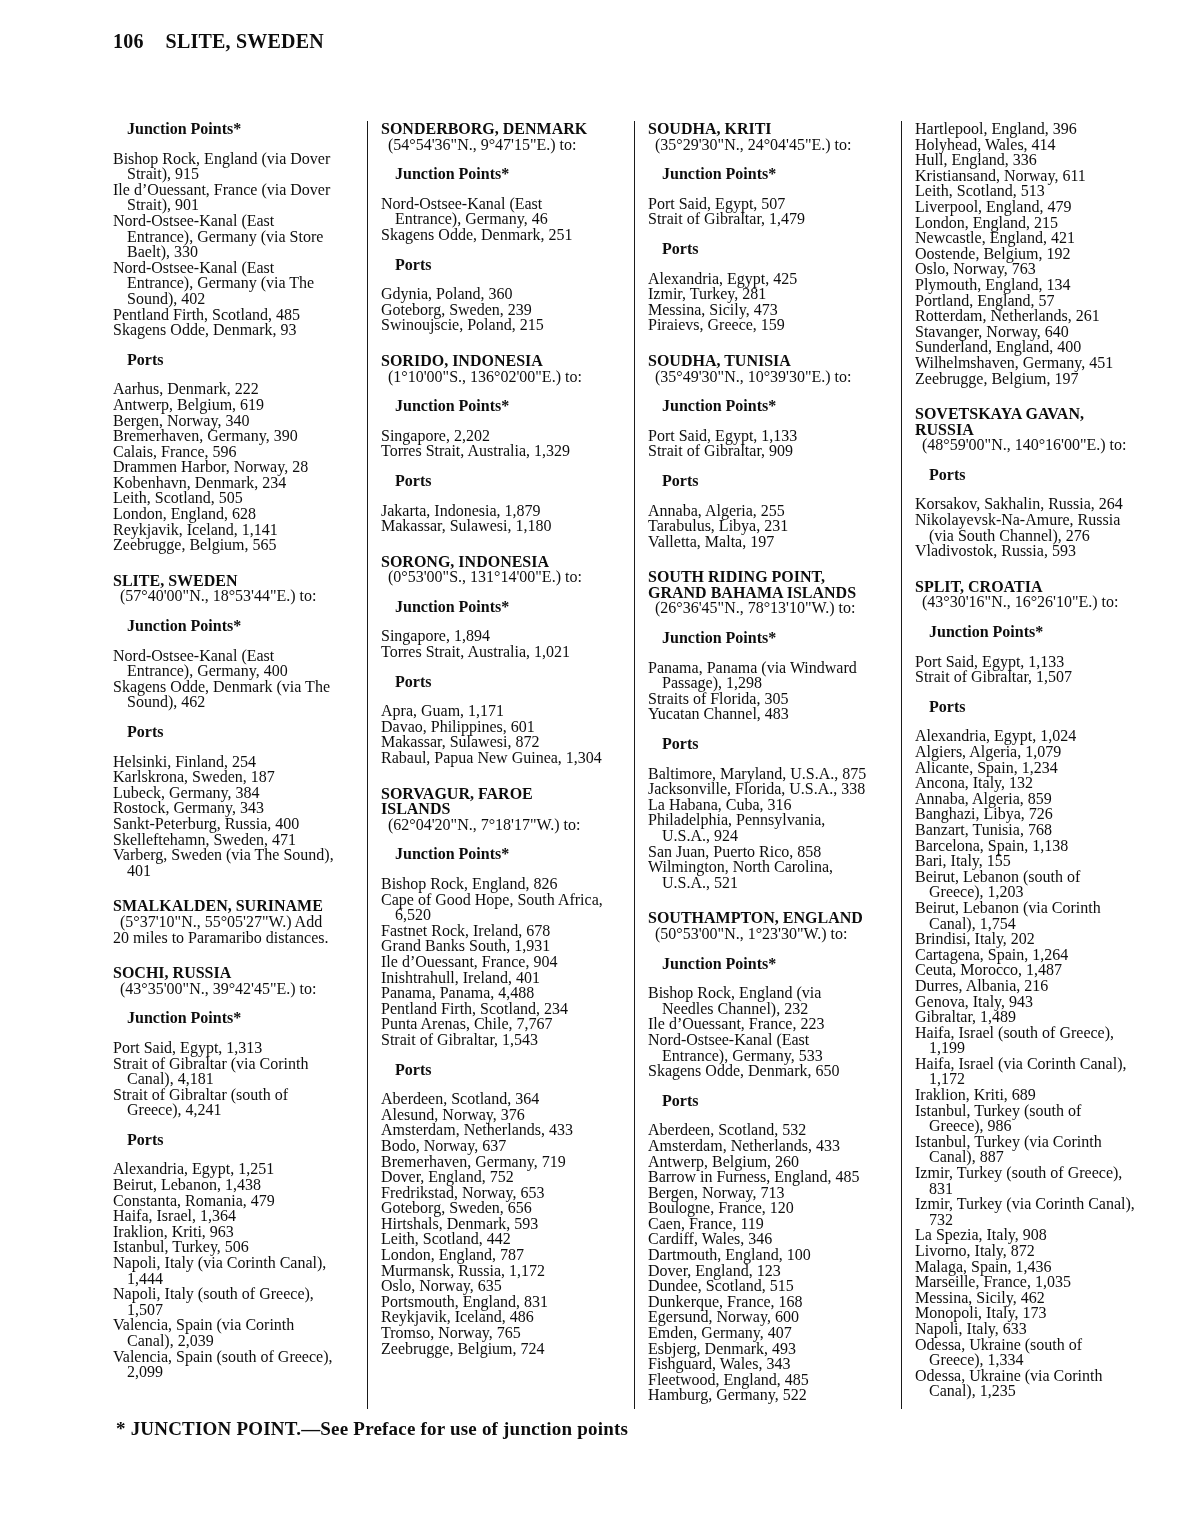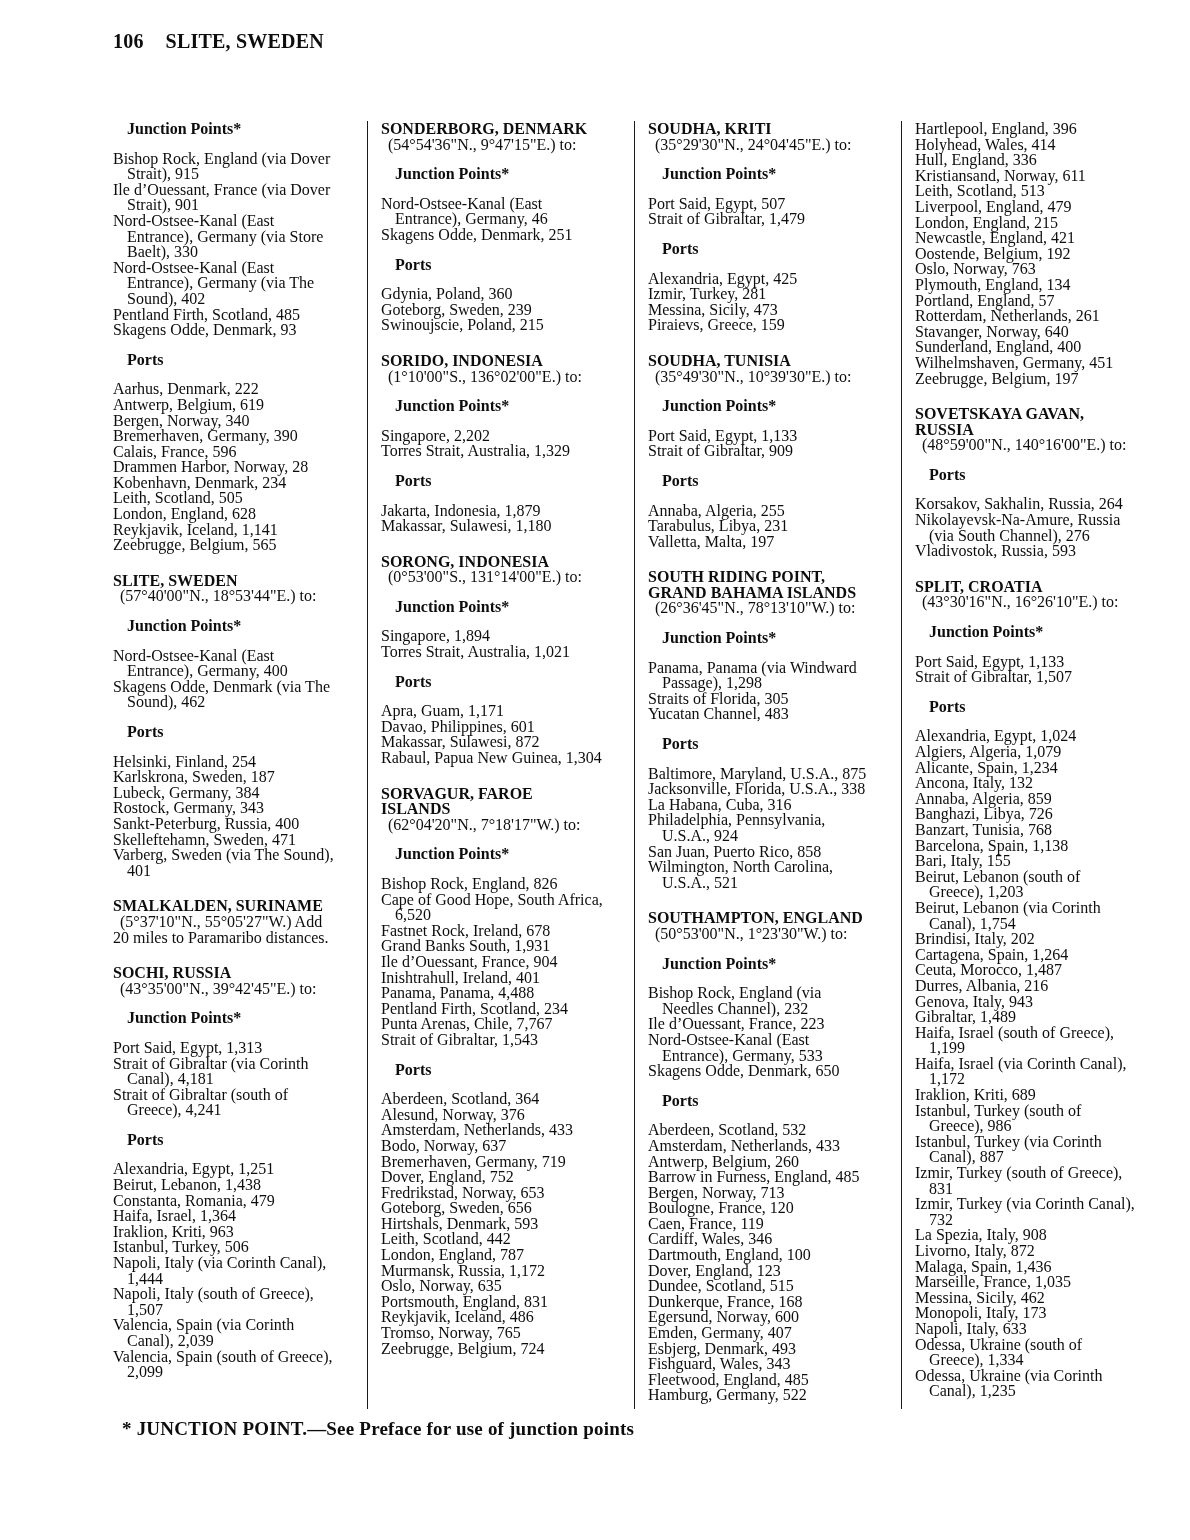--- a/index.html
+++ b/index.html
@@ -25,21 +25,21 @@
   }
   .col + .col{border-left:1px solid #1a1a1a;margin-left:18px;}
   .col > :first-child{margin-top:0 !important;}
   
   .h{font-weight:bold;margin-top:20px;white-space:pre-line;}
   .c{padding-left:7px;}
   .s{font-weight:bold;margin:14px 0 14px 14px;}
   .e{padding-left:14px;text-indent:-14px;}
   .n{}
   .footnote{
-    position:absolute;left:122px;top:1418px;
+    position:absolute;left:116px;top:1418px;
     font-size:19px;font-weight:bold;letter-spacing:.2px;text-align:center;
   }
 </style>
 </head>
 <body>
 
 <div class="page-header">
   <span class="num">106</span><span>SLITE, SWEDEN</span>
 </div>
 

